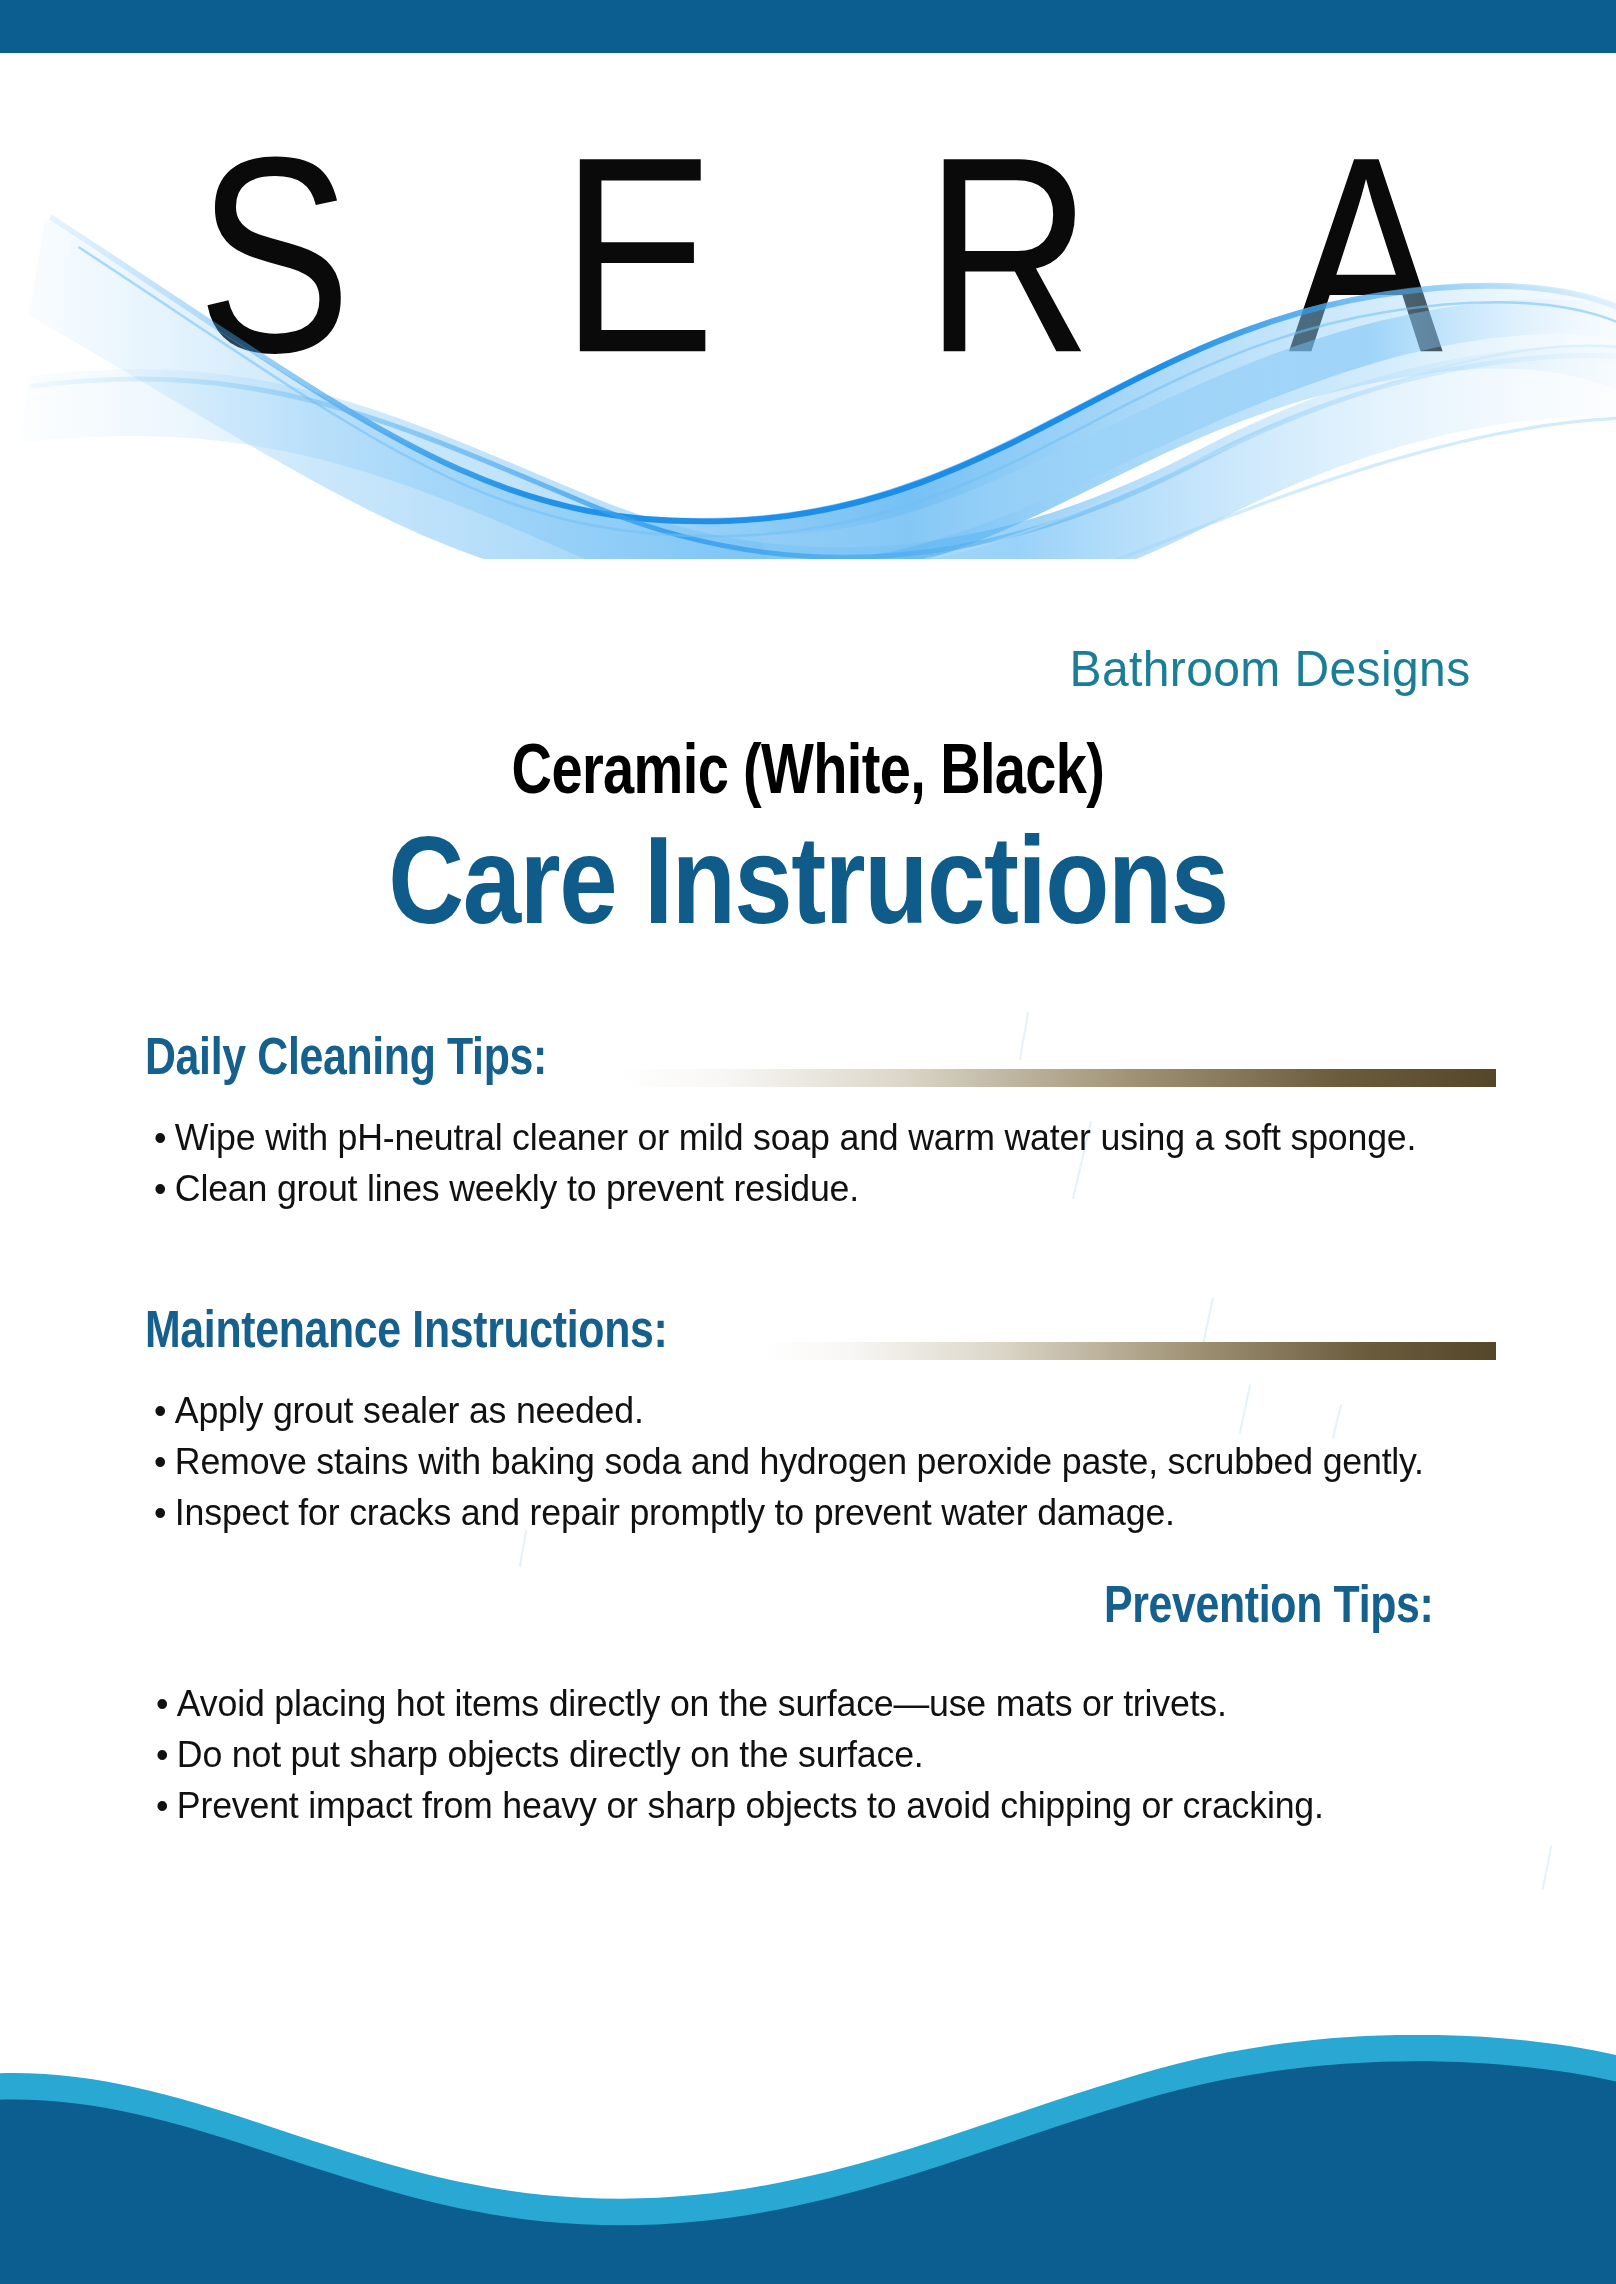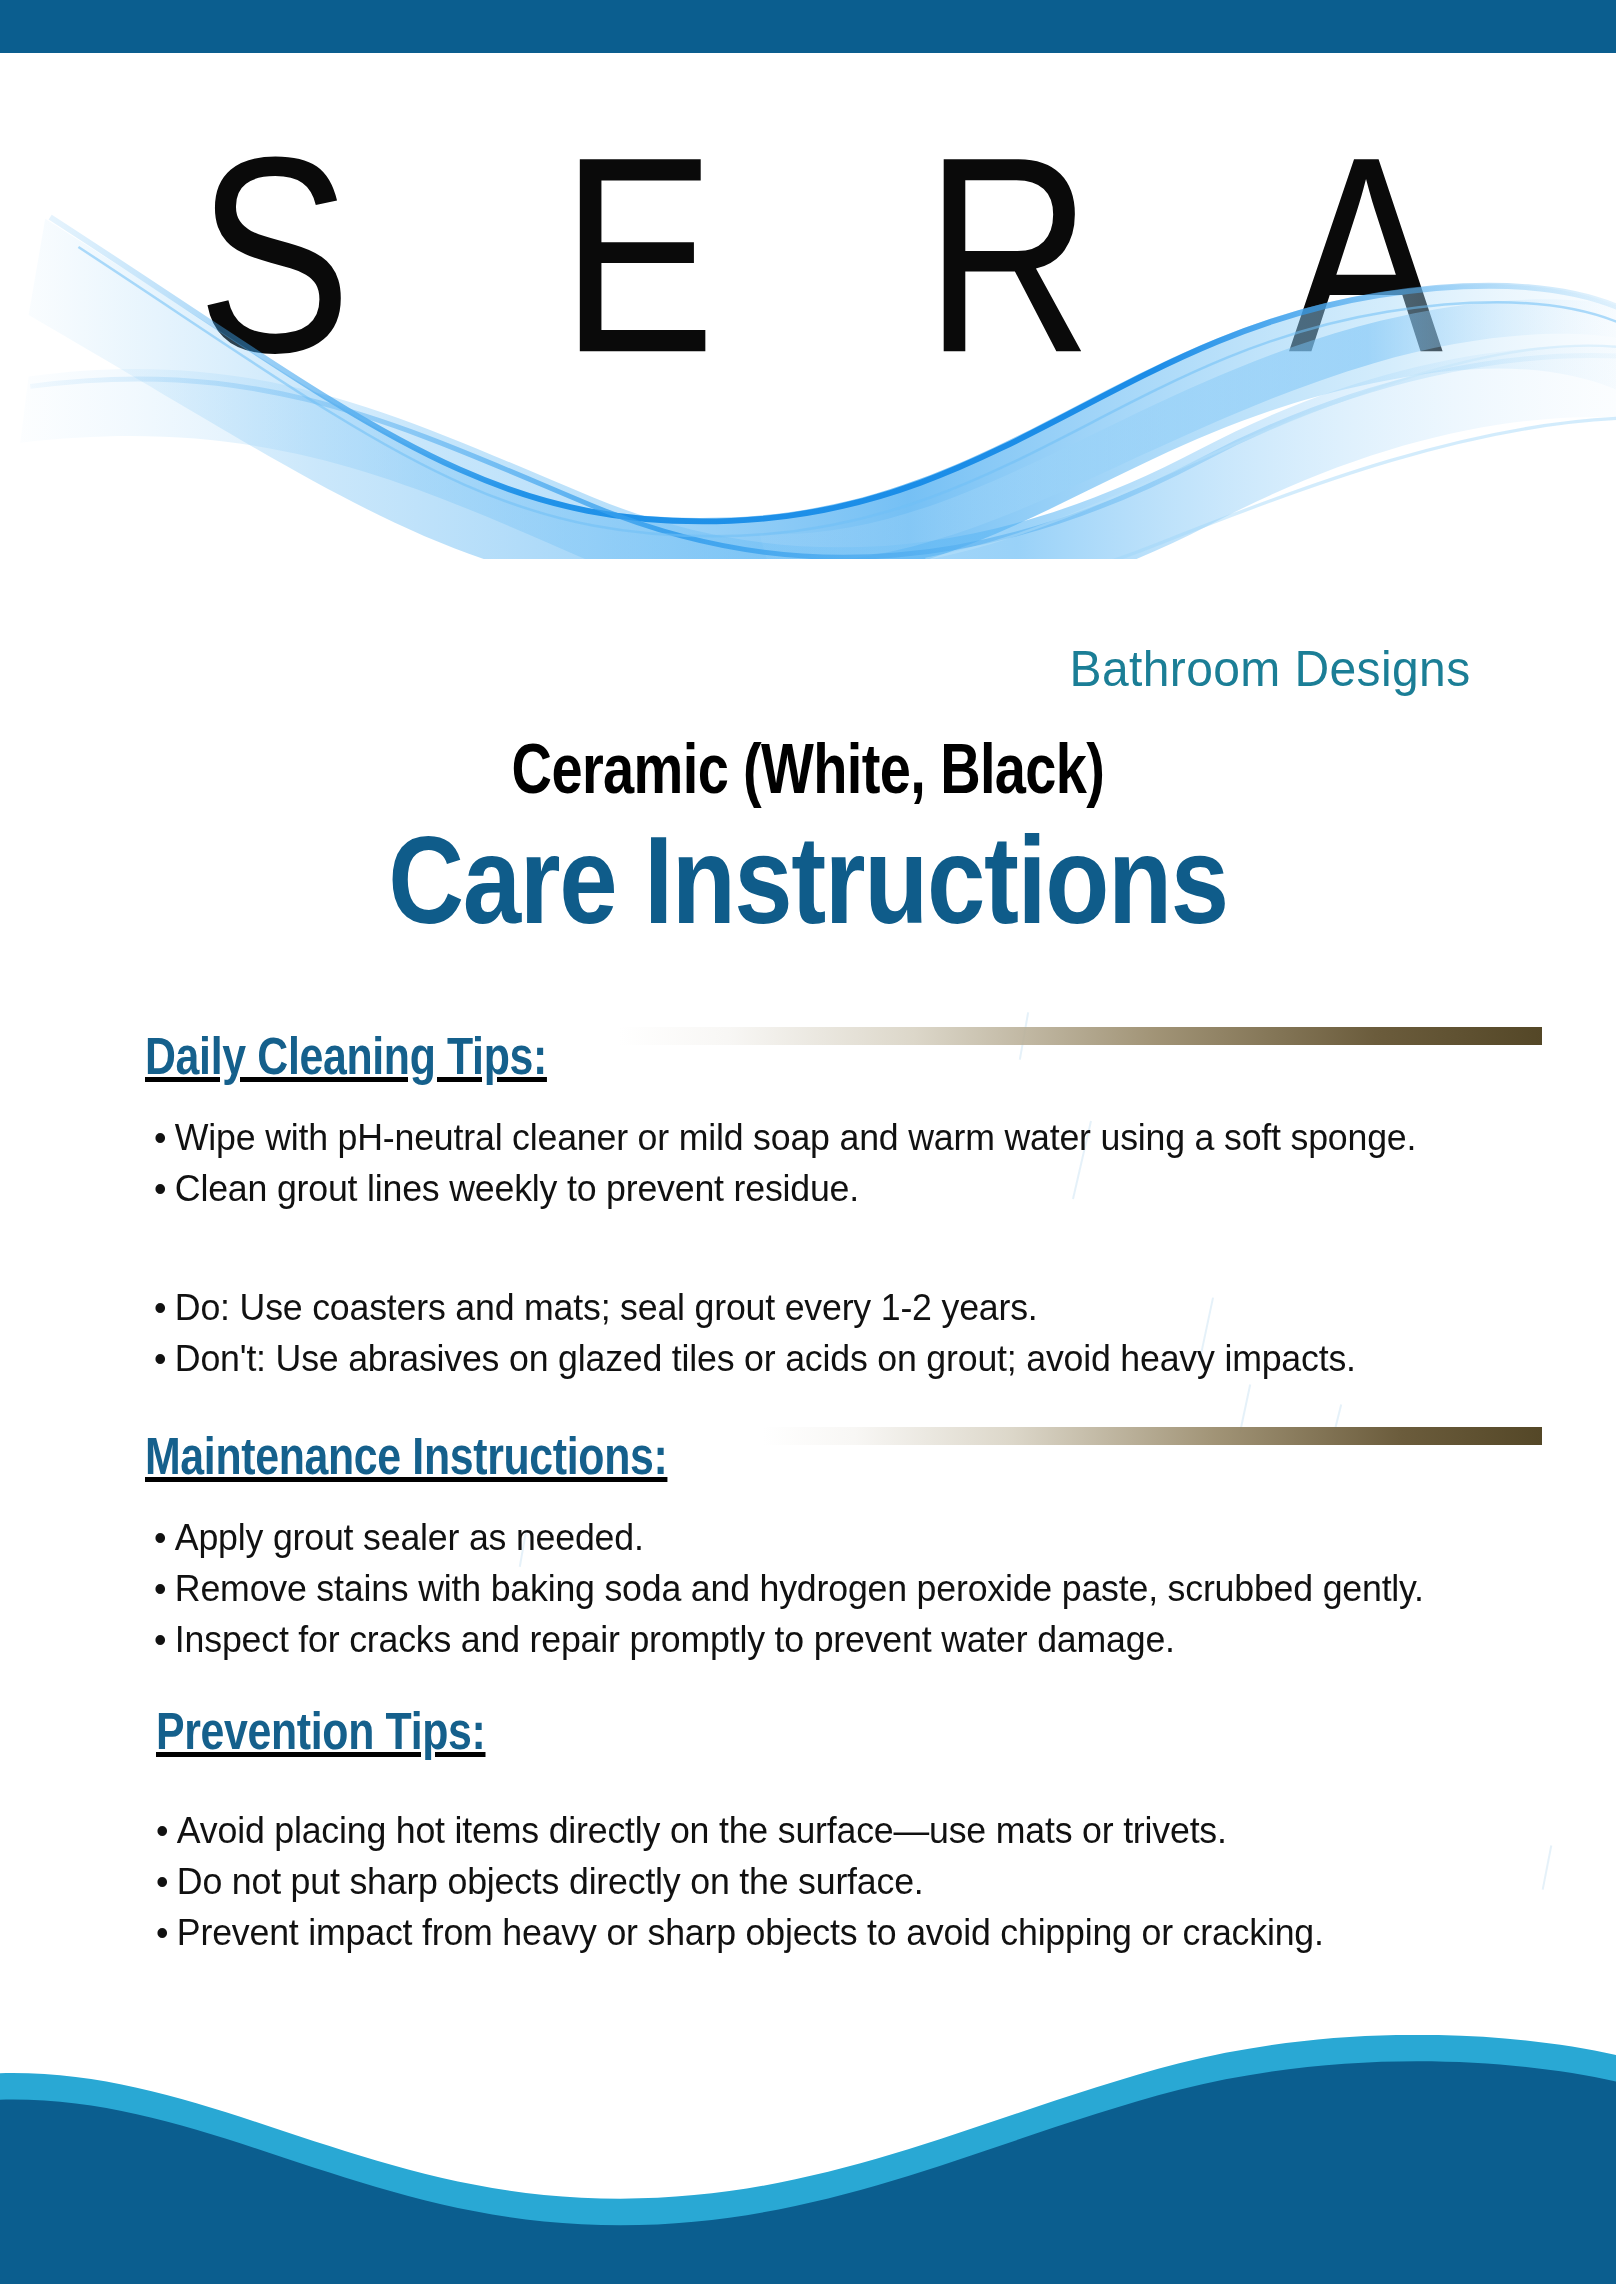--- a/index.html
+++ b/index.html
@@ -108,24 +108,23 @@
     position:absolute;
     left:0; top:1027px;
     width:1616px;
   }
   .section{
     position:relative;
     width:1616px;
   }
   .sec-head-row{
     display:flex;
-    align-items:flex-start;
+    align-items:flex-end;
     padding-left:145px;
-    padding-right:74px;
-    text-decoration:underline;
+    padding-right:120px;
   }
   .sec-title{
     font-family:"Liberation Sans", sans-serif;
     font-weight:bold;
     font-size:51px;
     line-height:60px;
     color:#15608C;
     letter-spacing:-0.4px;
     white-space:nowrap;
     transform:scaleX(0.84);
@@ -265,24 +264,20 @@
       </div>
       <div class="bullets">
         <div class="bullet"><span class="dot">•</span><span>Wipe with pH-neutral cleaner or mild soap and warm water using a soft sponge.</span></div>
         <div class="bullet"><span class="dot">•</span><span>Clean grout lines weekly to prevent residue.</span></div>
       </div>
     </div>
 
     <div class="sp-a"></div>
 
     <div class="section">
-      <div class="bullets">
-        <div class="bullet"><span class="dot">•</span><span>Do:  Use coasters and mats; seal grout every 1-2 years.</span></div>
-        <div class="bullet"><span class="dot">•</span><span>Don't: Use abrasives on glazed tiles or acids on grout; avoid heavy impacts.</span></div>
-      </div>
     </div>
 
     <div class="sp-a"></div>
 
     <div class="section">
       <div class="sec-head-row">
         <div class="sec-title">Maintenance Instructions:</div>
         <div class="sec-rule"></div>
       </div>
       <div class="bullets">

